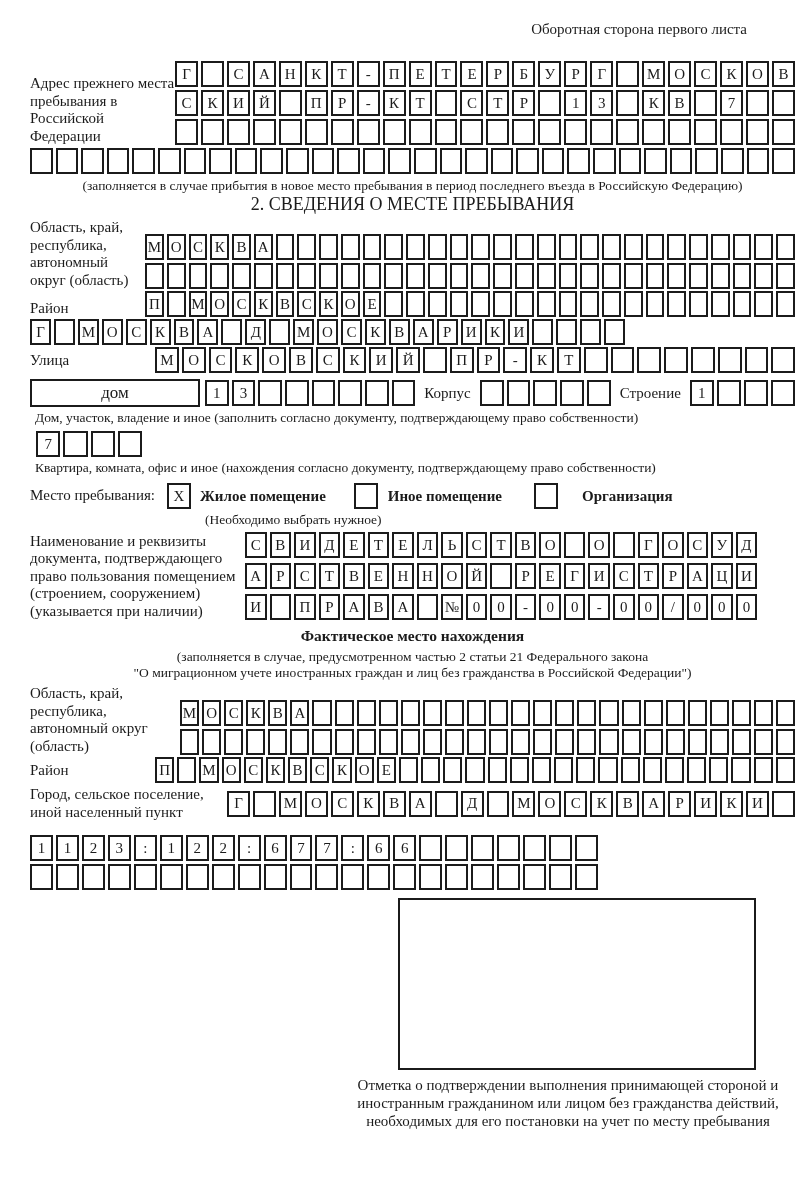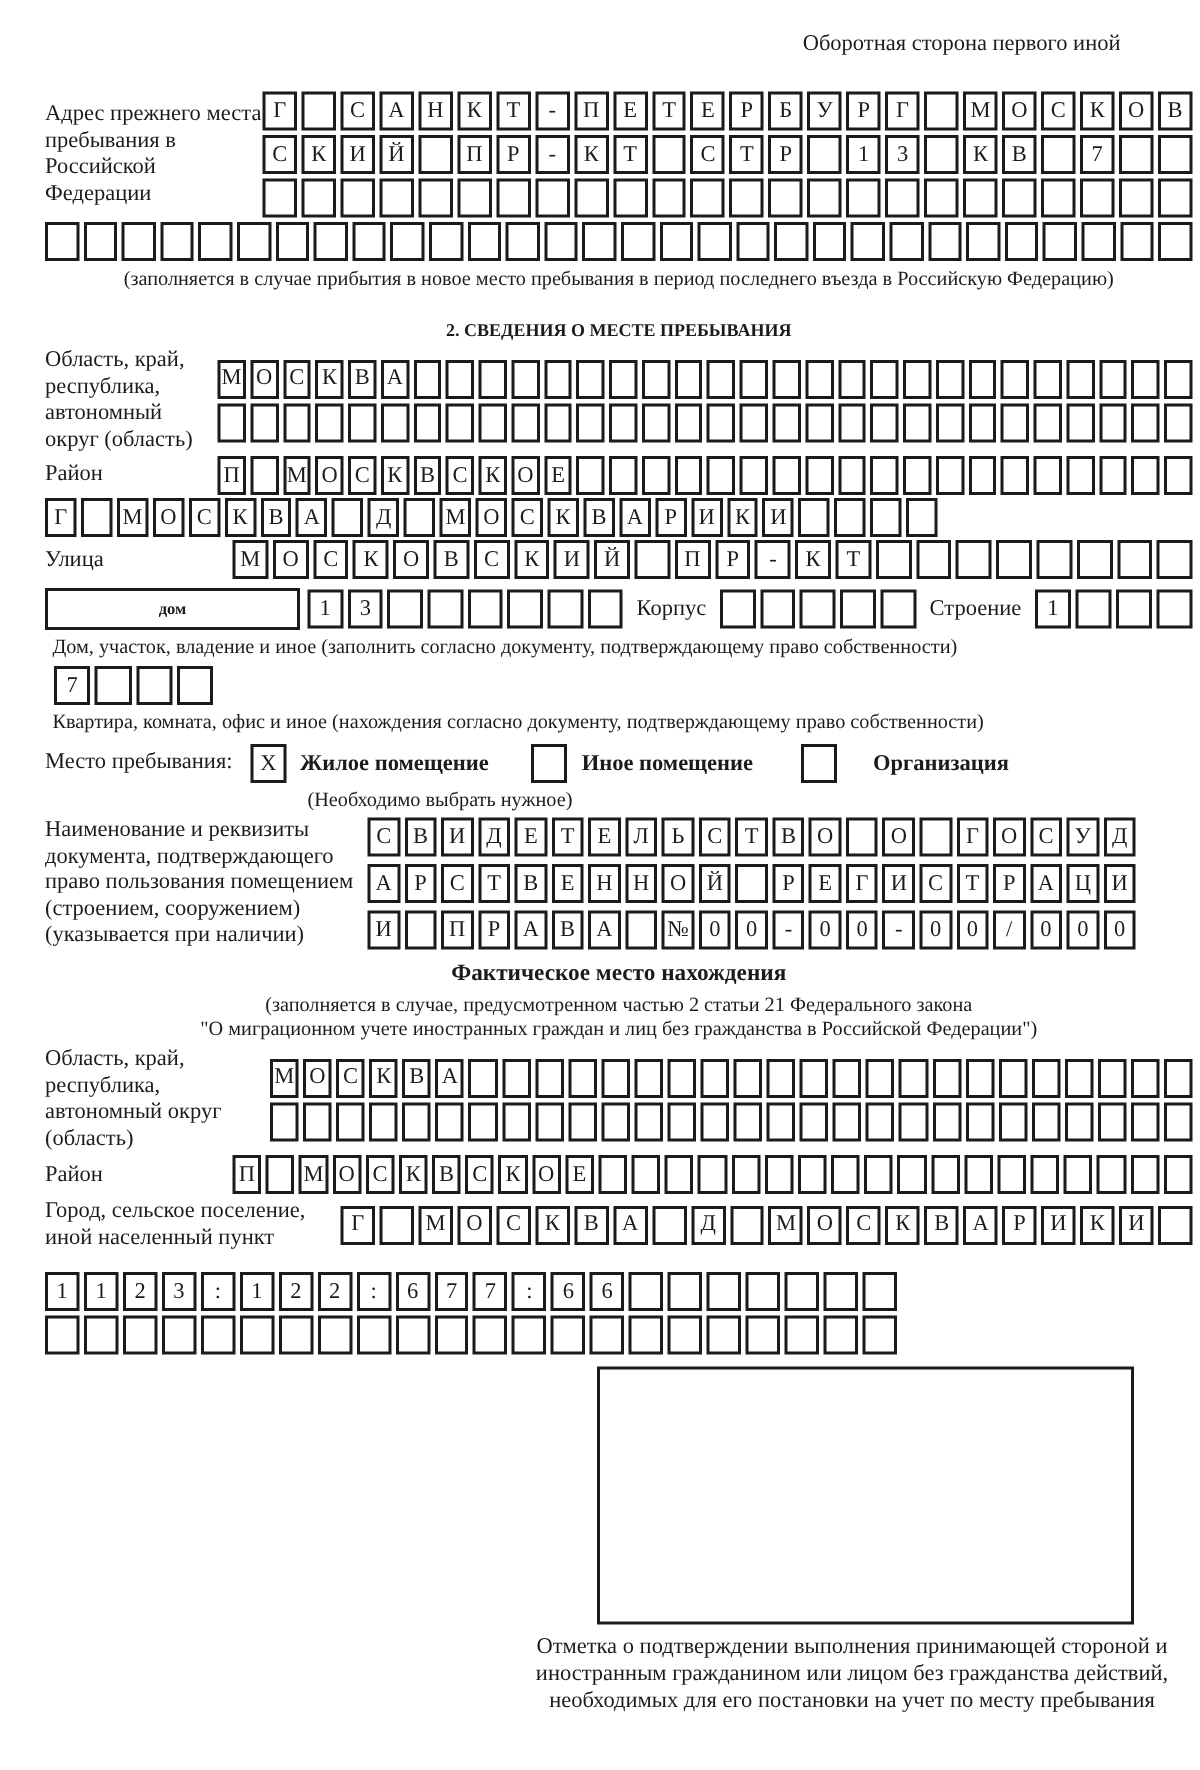--- a/index.html
+++ b/index.html
@@ -2,37 +2,37 @@
 <html><head>
 <meta charset="utf-8">
 <style>
   html,body{margin:0;padding:0;background:#fff;}
   .page{
     position:relative;width:800px;height:1180px;background:#fff;
     font-family:"Liberation Serif",serif;color:#1b1b1b;
     box-sizing:border-box;padding:20px 5px 0 30px;overflow:hidden;
   }
   .header-note{text-align:right;font-size:15px;padding-right:48px;line-height:18px;}
-  .frow{display:flex;align-items:center;}
+  .frow{display:flex;align-items:flex-end;}
   .lbl{font-size:15px;line-height:17.5px;flex-shrink:0;}
   .rowstack{display:flex;flex-direction:column;gap:3px;}
   .cells{display:flex;gap:3px;}
   .cell{
     flex:1;height:26px;border:2px solid #1b1b1b;box-sizing:border-box;
     display:flex;align-items:center;justify-content:center;
     font-size:15px;line-height:1;background:#fff;
   }
   .caption{font-size:13.5px;line-height:16px;}
   .center{text-align:center;}
-  .sec-title{font-weight:bold;font-size:12px;text-align:center;margin:19px 0 4px 0;}
+  .sec-title{font-weight:normal;font-size:18px;text-align:center;margin:0 0 4px 0;}
   .sub-title{font-weight:bold;font-size:15.5px;text-align:center;margin:7px 0 4px 0;}
   .bigbox{
     border:2px solid #1b1b1b;height:28px;box-sizing:border-box;
     display:flex;align-items:center;justify-content:center;
-    font-size:11px;flex-shrink:0;background:#fff;font-weight:bold;
+    font-size:17px;flex-shrink:0;background:#fff;
   }
   .inline-lbl{font-size:15px;line-height:26px;padding:0 9px;white-space:nowrap;}
   .checkbox{
     width:24px;height:26px;border:2px solid #1b1b1b;box-sizing:border-box;
     display:flex;align-items:center;justify-content:center;
     font-size:15px;flex-shrink:0;background:#fff;
   }
   .opt-lbl{font-size:15px;line-height:26px;font-weight:bold;}
   .stay{align-items:center;margin-top:7px;}
   .note{font-size:13.5px;margin:3px 0 0 175px;}
@@ -46,21 +46,21 @@
   }
   .mt2{margin-top:2px;}.mt3{margin-top:3px;}.mt4{margin-top:4px;}
   .mt5{margin-top:5px;}.mt6{margin-top:6px;}
   .vcenter{align-items:center;}
 </style>
 </head>
 <body>
 
 <div class="page">
 
-  <div class="header-note">Оборотная сторона первого иной</div>
+  <div class="header-note">Оборотная сторона первого листа</div>
 
   <div class="frow" style="margin-top:23px;">
     <div class="lbl" style="width:145px;">Адрес прежнего места пребывания в Российской Федерации</div>
     <div class="rowstack" style="width:620px;">
       <div class="cells">
           <span class="cell">Г</span>
           <span class="cell"></span>
           <span class="cell">С</span>
           <span class="cell">А</span>
           <span class="cell">Н</span>

